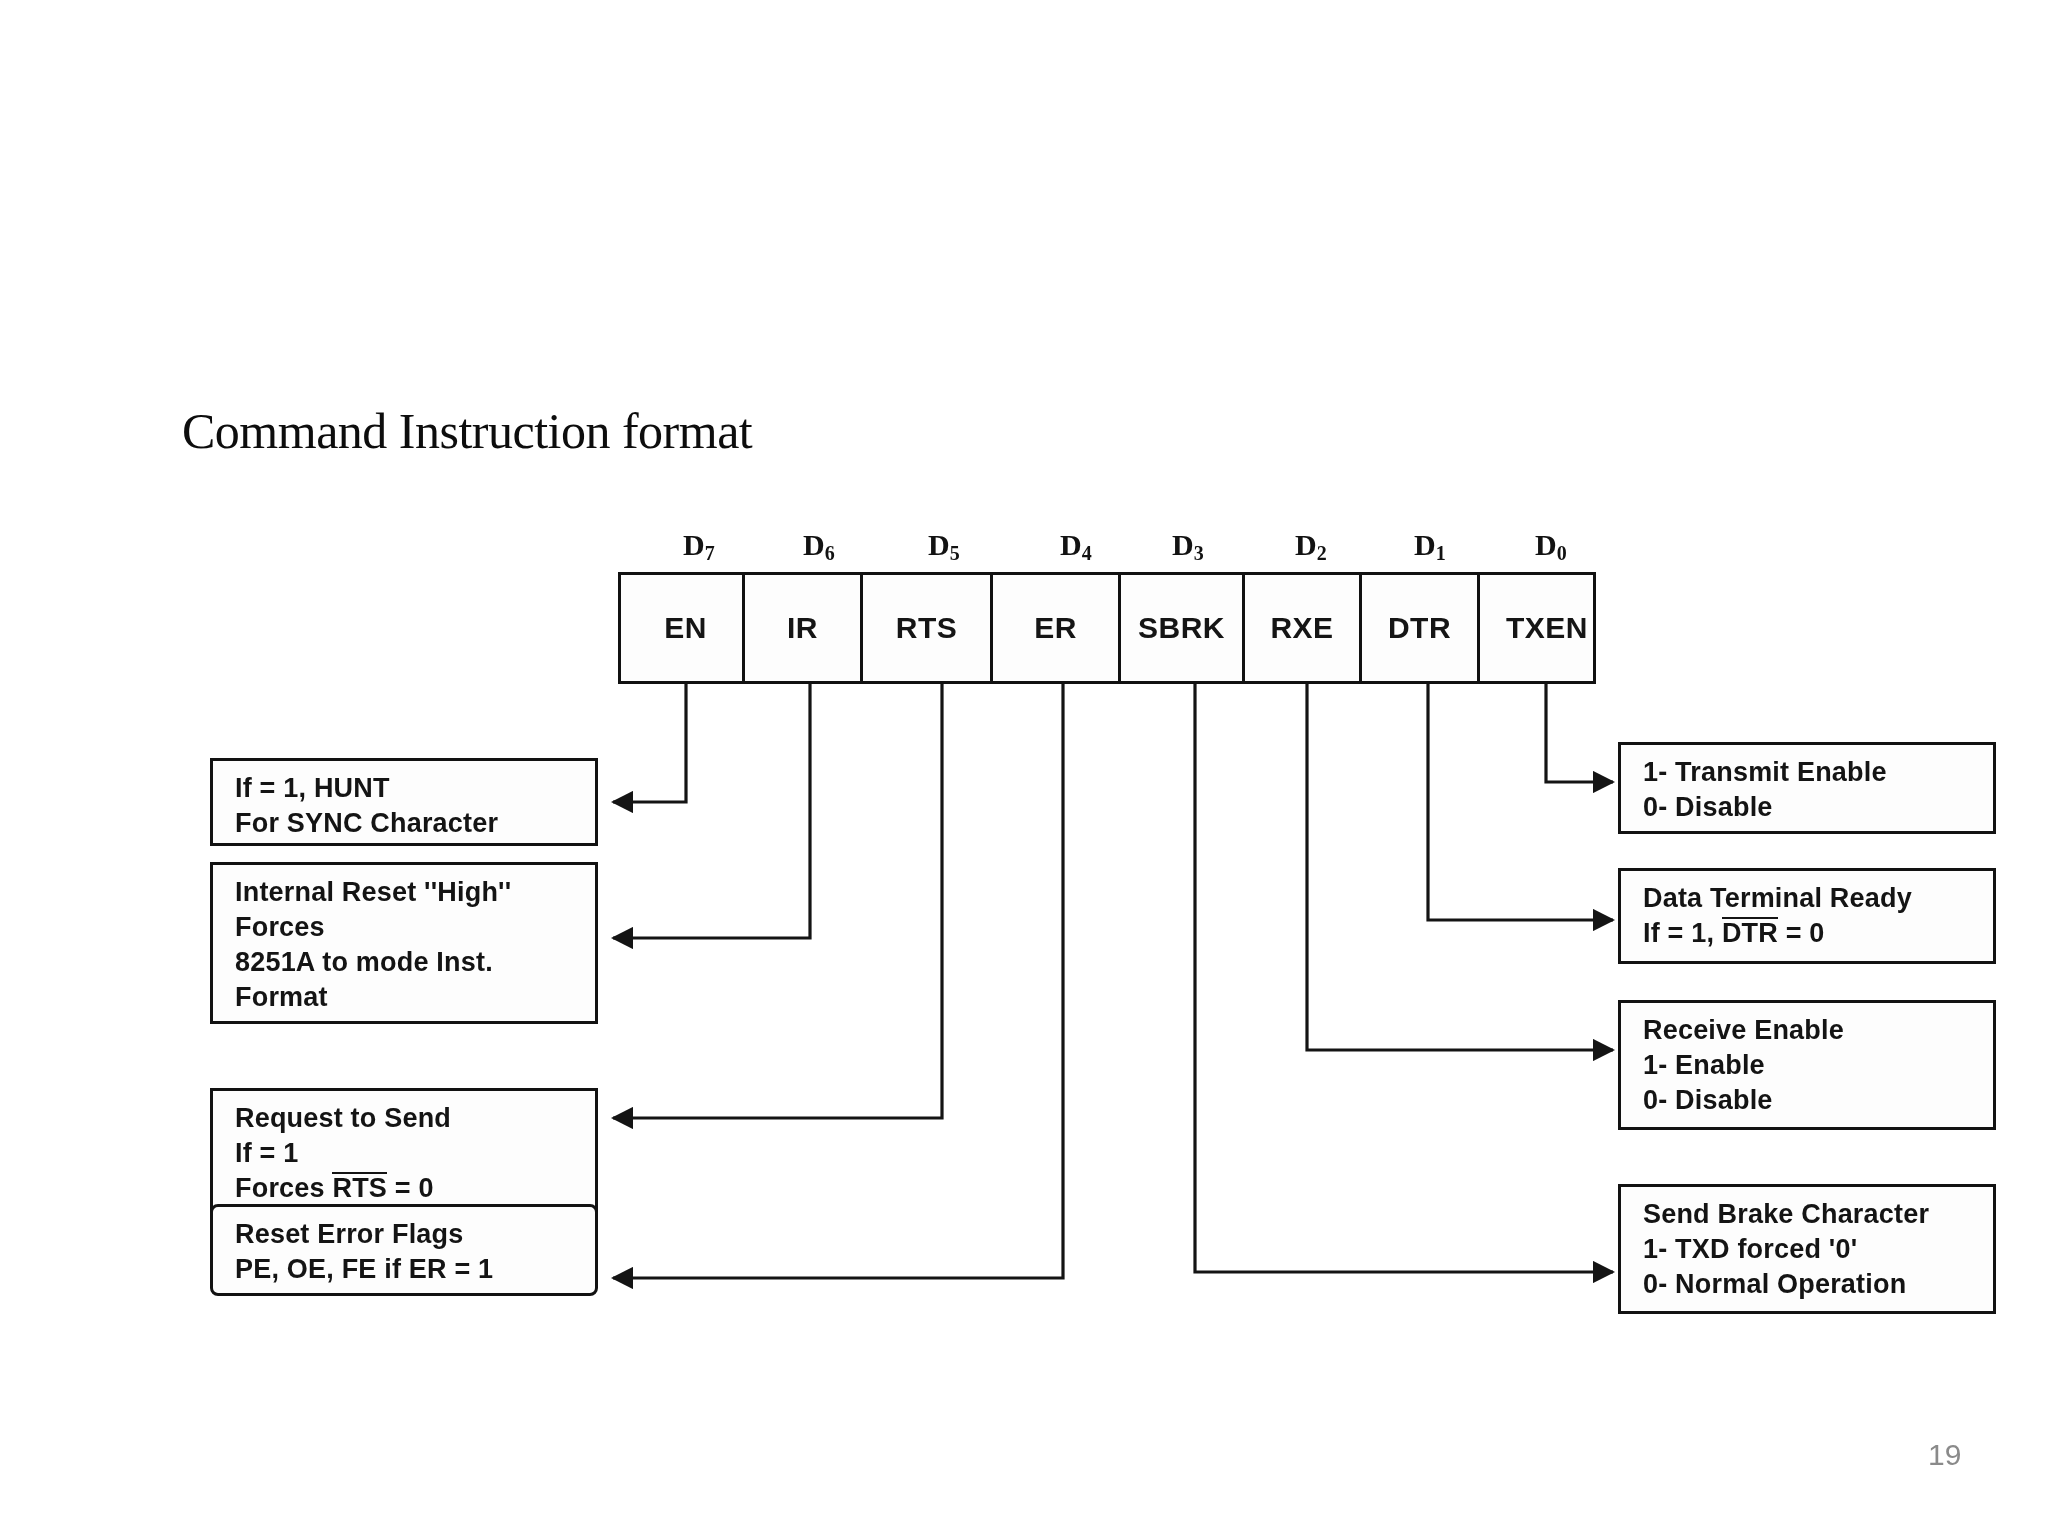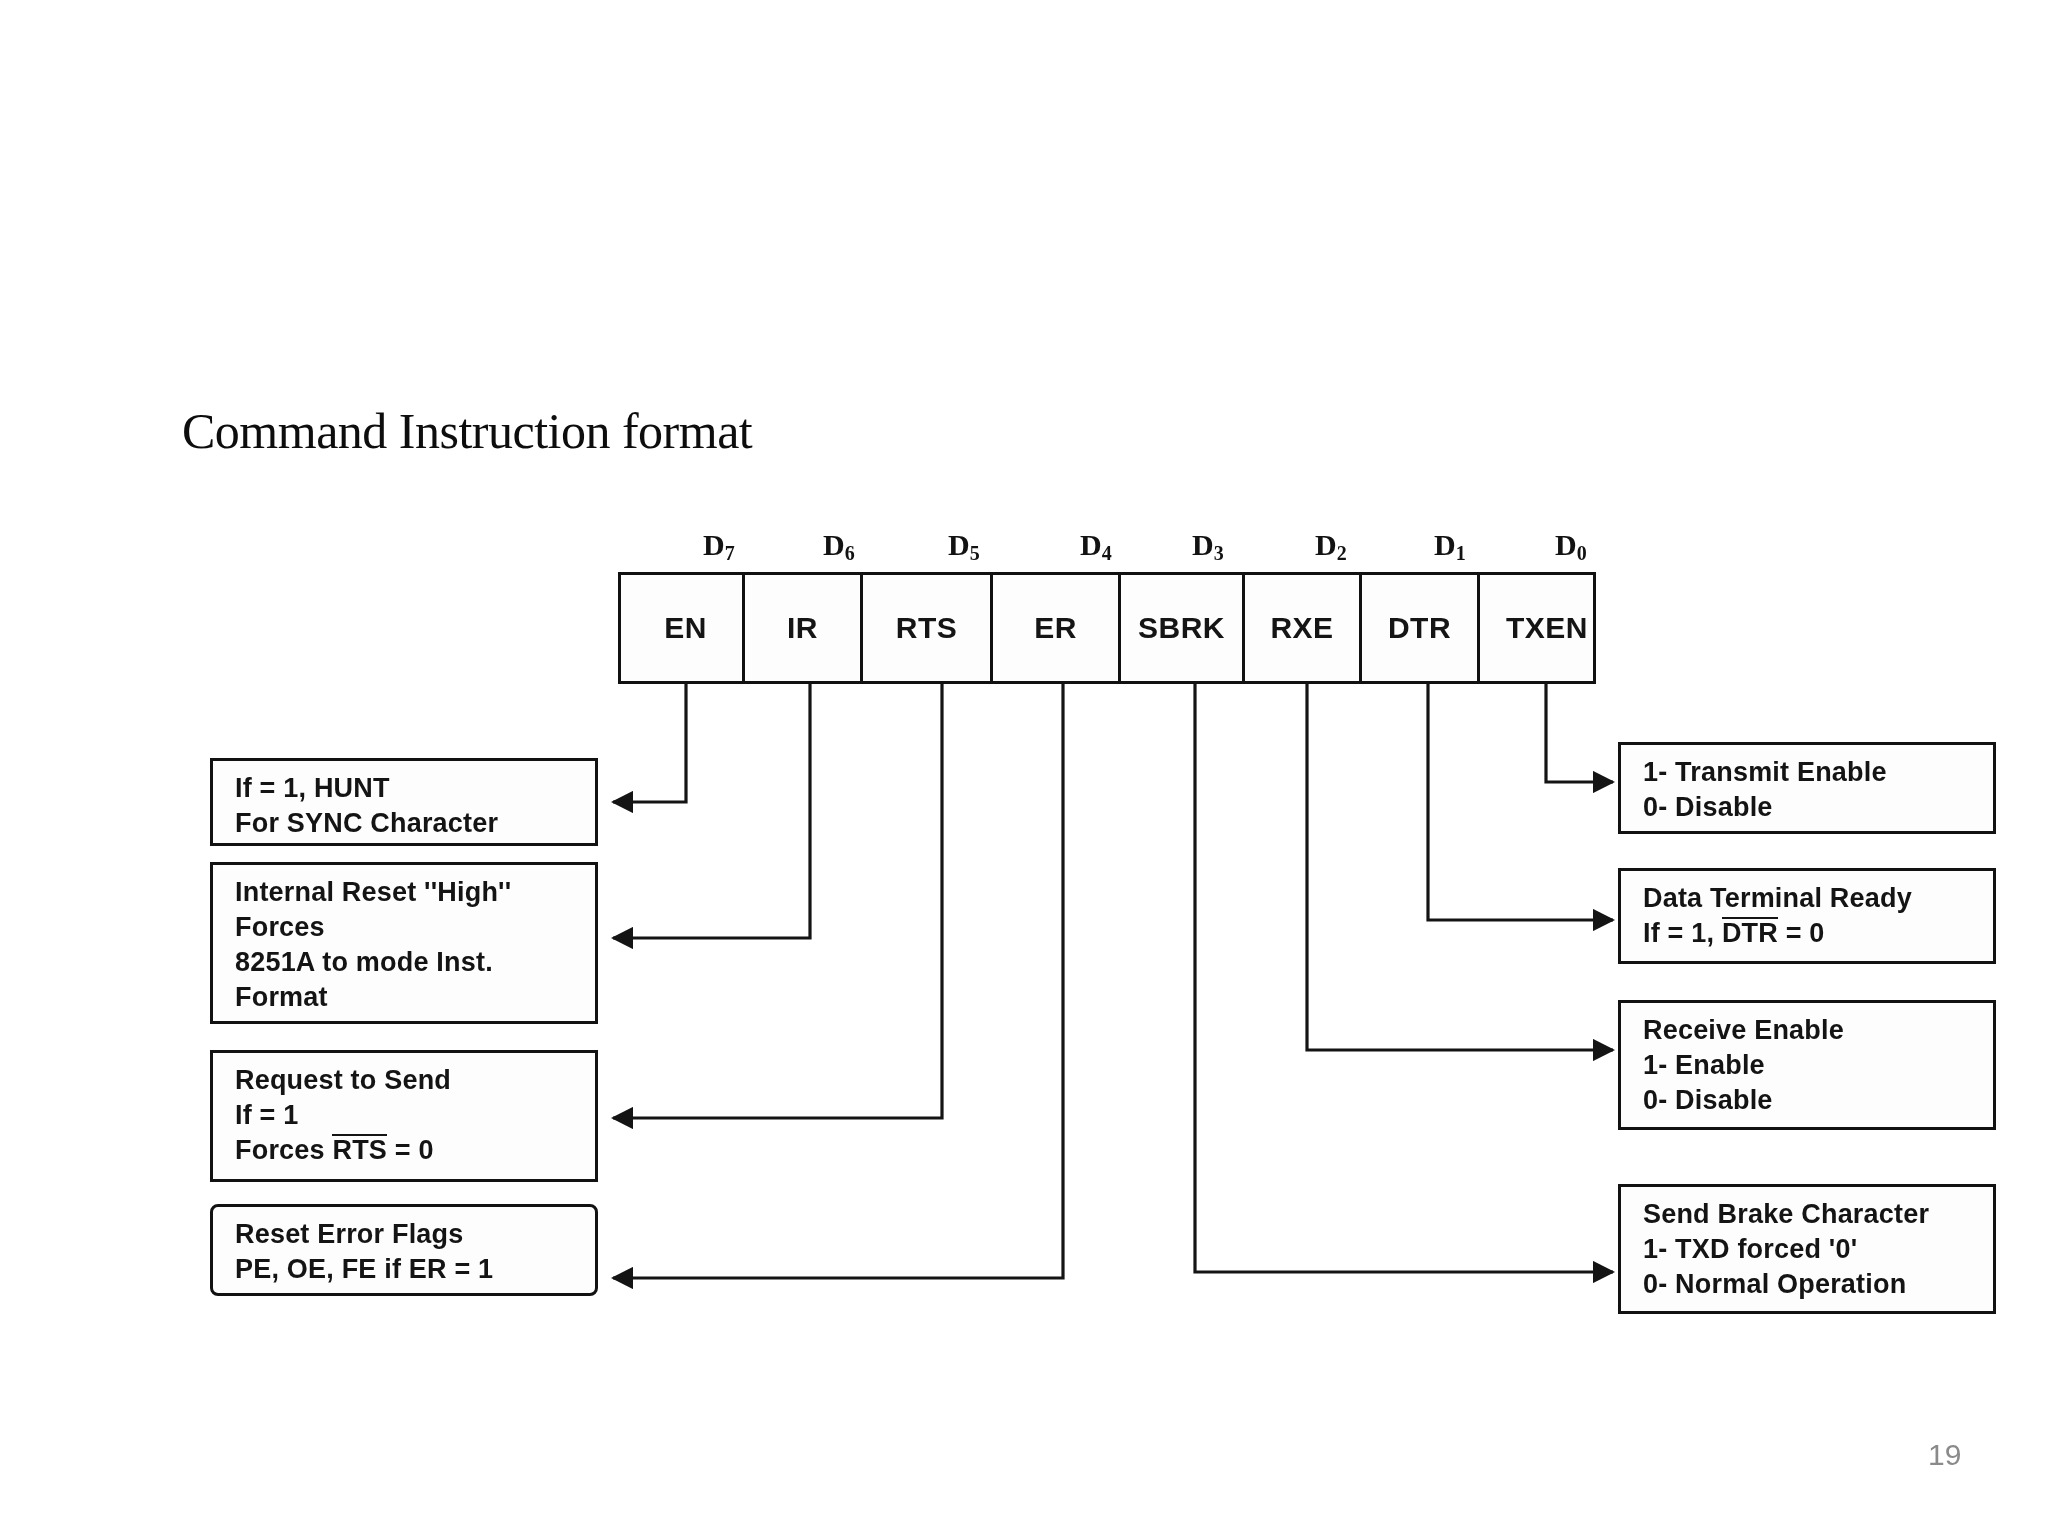--- a/index.html
+++ b/index.html
@@ -66,21 +66,20 @@
   .bitcell:last-child { border-right: none; padding-left: 21px; }
 
   .dlabel {
     position: absolute;
     top: 528px;
     font-size: 30px;
     font-weight: bold;
     color: #121212;
     font-family: "Liberation Serif", serif;
     white-space: nowrap;
-    margin-left: 20px;
   }
   .dlabel sub {
     font-size: 20px;
     vertical-align: baseline;
     position: relative;
     top: 5px;
   }
 
   
   .descbox {
@@ -181,21 +180,21 @@
     <span class="ln">For SYNC Character</span>
   </div>
 
   <div class="descbox" style="left:210px; top:862px;  width:388px; height:162px;">
     <span class="ln">Internal Reset ''High''</span>
     <span class="ln">Forces</span>
     <span class="ln">8251A to mode Inst.</span>
     <span class="ln">Format</span>
   </div>
 
-  <div class="descbox" style="left:210px; top:1050px; width:388px; height:132px;">
+  <div class="descbox" style="left:210px; top:1088px; width:388px; height:132px;">
     <span class="ln">Request to Send</span>
     <span class="ln">If = 1</span>
     <span class="ln"><span>Forces </span><span class="ovl">RTS</span><span> = 0</span></span>
   </div>
 
   <div class="descbox" style="left:210px; top:1204px; width:388px; height:92px;border-radius:8px;">
     <span class="ln">Reset Error Flags</span>
     <span class="ln">PE, OE, FE if ER = 1</span>
   </div>
 

